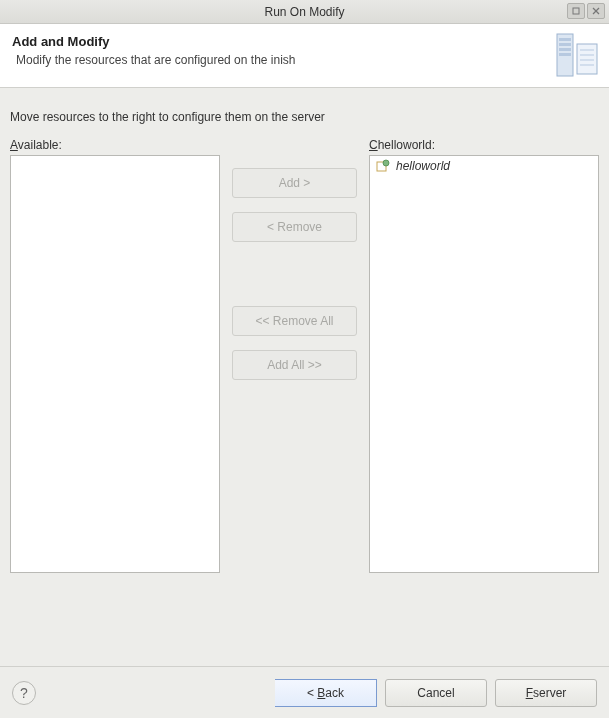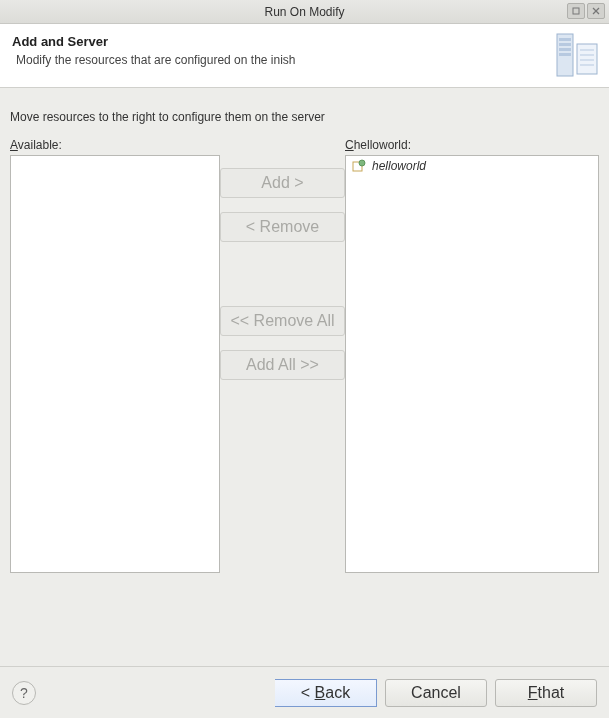--- a/index.html
+++ b/index.html
@@ -71,20 +71,21 @@
     .body-area {
       padding: 22px 10px 6px 10px;
     }
     .instruction {
       font-size: 12px;
       color: #333;
       margin-bottom: 14px;
     }
     .layout {
       display: flex;
+      gap: 12px;
     }
     .col-label {
       font-size: 12px;
       color: #333;
       margin-bottom: 3px;
     }
     .col-label .mn { text-decoration: underline; }
     .listbox {
       border: 1px solid #b9b9b5;
       background: #fff;
@@ -102,21 +103,21 @@
       align-items: stretch;
       padding-top: 30px;
       gap: 14px;
     }
     .mid-col .gap-big { height: 36px; }
     .btn {
       height: 30px;
       border: 1px solid #b8b8b4;
       border-radius: 3px;
       background: linear-gradient(#f5f5f2, #e6e6e2);
-      font-size: 16px;
+      font-size: 12px;
       color: #333;
       cursor: pointer;
     }
     .btn:disabled, .btn.disabled {
       color: #a9a9a5;
       background: #eaeae7;
       border-color: #cfcfcb;
       cursor: default;
     }
     .list-item {
@@ -185,21 +186,21 @@
     <div class="ctl">
       <svg width="8" height="8" viewBox="0 0 8 8">
           <line x1="1" y1="1" x2="7" y2="7" stroke="#777" stroke-width="1.3"></line>
           <line x1="7" y1="1" x2="1" y2="7" stroke="#777" stroke-width="1.3"></line>
         </svg>
     </div>
   </div>
 </div>
 
 <div class="header-area">
-  <div class="header-title">Add and Server</div>
+  <div class="header-title">Add and Modify</div>
   <div class="header-desc">Modify the resources that are configured on the inish</div>
   <div class="header-icon">
     <svg width="50" height="50" viewBox="0 0 50 50">
       <rect x="6" y="4" width="16" height="42" fill="#dce6f2" stroke="#9db4cf" stroke-width="1"></rect>
       <rect x="8" y="8" width="12" height="3" fill="#b7c9e0"></rect>
       <rect x="8" y="13" width="12" height="3" fill="#b7c9e0"></rect>
       <rect x="8" y="18" width="12" height="3" fill="#b7c9e0"></rect>
       <rect x="8" y="23" width="12" height="3" fill="#b7c9e0"></rect>
       <rect x="26" y="14" width="20" height="30" fill="#eef3fa" stroke="#9db4cf" stroke-width="1"></rect>
       <line x1="29" y1="20" x2="43" y2="20" stroke="#b7c9e0"></line>
@@ -244,14 +245,14 @@
 
 <div class="footer">
   <div class="help-btn">
     <span>?</span>
   </div>
   <div class="footer-spacer"></div>
   <div class="pair">
     <button class="btn selected-focus"><span>&lt; </span><span class="mn">B</span><span>ack</span></button>
   </div>
   <button class="btn">Cancel</button>
-  <button class="btn"><span class="mn">F</span><span>that</span></button>
+  <button class="btn"><span class="mn">F</span><span>server</span></button>
 </div>
 
 </body></html>

